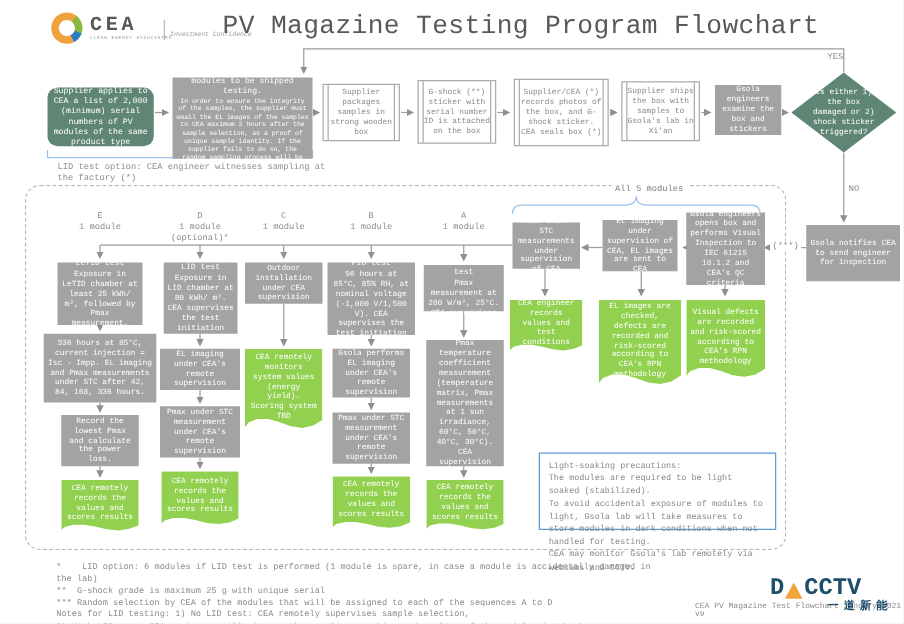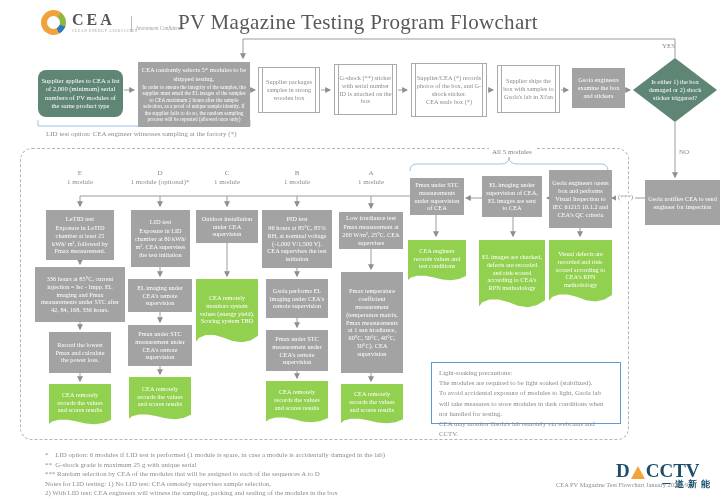--- a/index.html
+++ b/index.html
@@ -1,17 +1,17 @@
 <!DOCTYPE html>
 <html><head>
 <meta charset="utf-8">
 <style>
   html,body{margin:0;padding:0;background:#e8e8e8;}
   .page{position:relative;width:723px;height:499px;background:#ffffff;overflow:hidden;
-        font-family:Liberation Serif, serif;}
+        font-family:Liberation Mono, monospace;}
   .box{position:absolute;box-sizing:border-box;display:flex;flex-direction:column;
        align-items:center;justify-content:center;text-align:center;
        font-size:6.3px;line-height:1.25;padding:3px;color:#fff;}
   .gray{background:#a3a3a3;}
   .sage{background:#5f8575;border-radius:8px;}
   .whitebox{background:#fff;border:1px solid #ababab;color:#8a8a8a;
        background-image:linear-gradient(#ababab,#ababab),linear-gradient(#ababab,#ababab);
        background-size:1px 100%;background-repeat:no-repeat;
        background-position:3px 0,calc(100% - 3px) 0;}
   .doc{background:#92d050;clip-path:polygon(0 0,100% 0,100% 86%,88% 93%,74% 96%,59% 94%,45% 89%,30% 85%,16% 85%,5% 89%,0 95%);padding-bottom:8px;}

